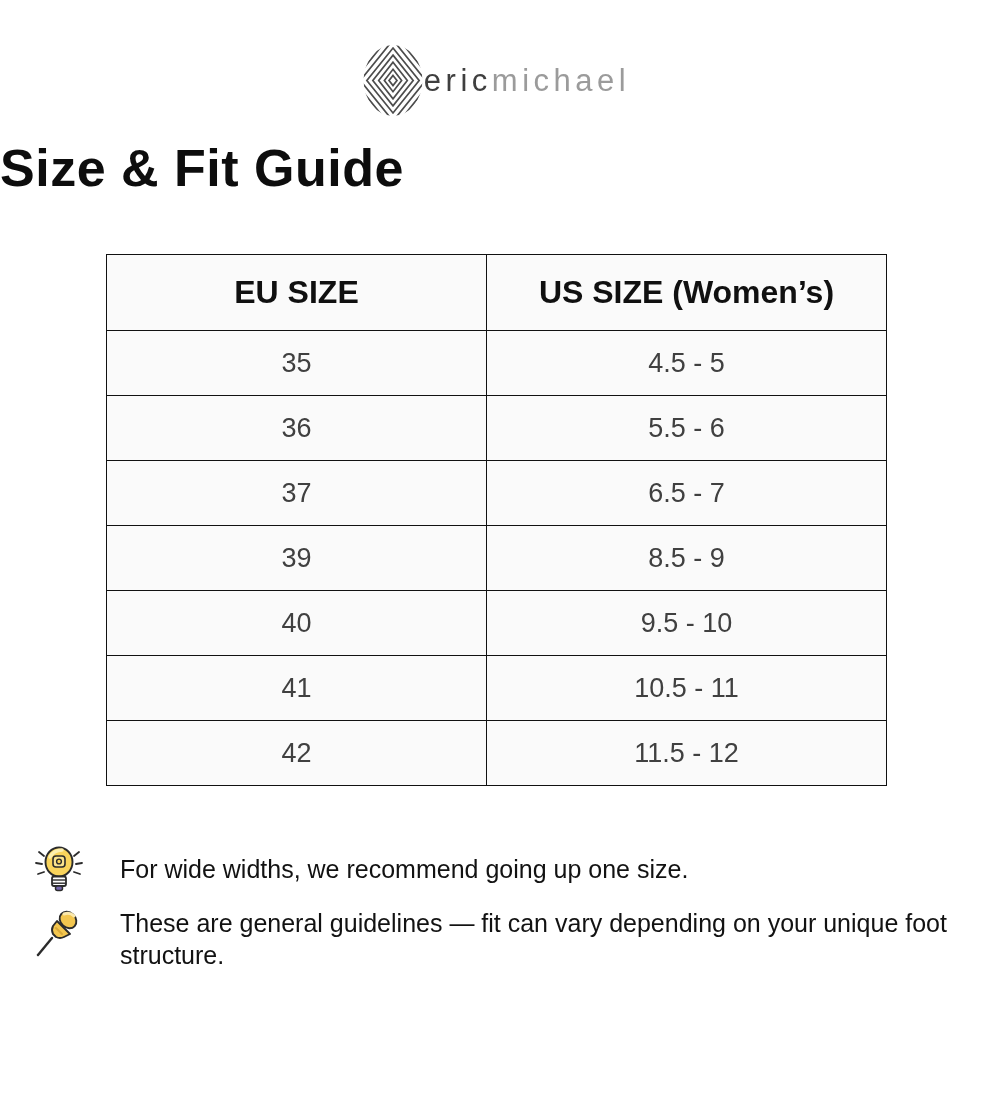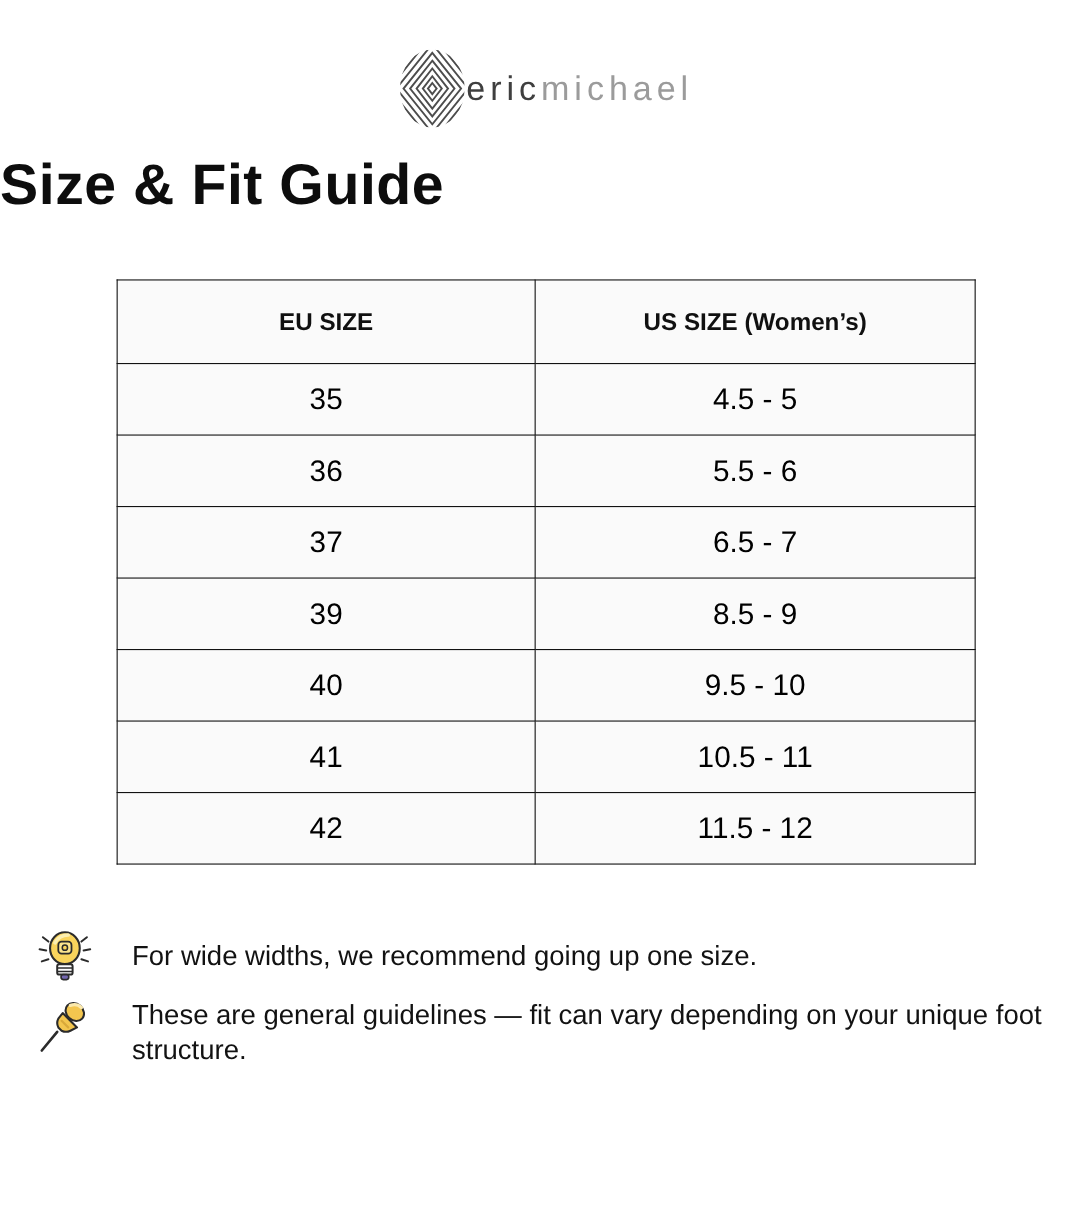--- a/index.html
+++ b/index.html
@@ -57,29 +57,29 @@
   table.size-table td {
     border: 1.6px solid #111111;
     background: #fafafa;
     text-align: center;
     vertical-align: middle;
   }
   table.size-table col.eu-col { width: 380px; }
   table.size-table col.us-col { width: 400px; }
   table.size-table th {
     height: 76px;
-    font-size: 22px;
+    font-size: 32px;
     font-weight: 600;
     color: #101010;
   }
   table.size-table td {
     height: 65px;
     font-size: 27px;
     font-weight: 400;
-    color: #000000;
+    color: #404040;
   }
 
   
   .notes { margin: 58px 36px 0 34px; }
   .note {
     display: flex;
     align-items: center;
     gap: 36px;
   }
   .note + .note { margin-top: 12px; align-items: flex-start; }

